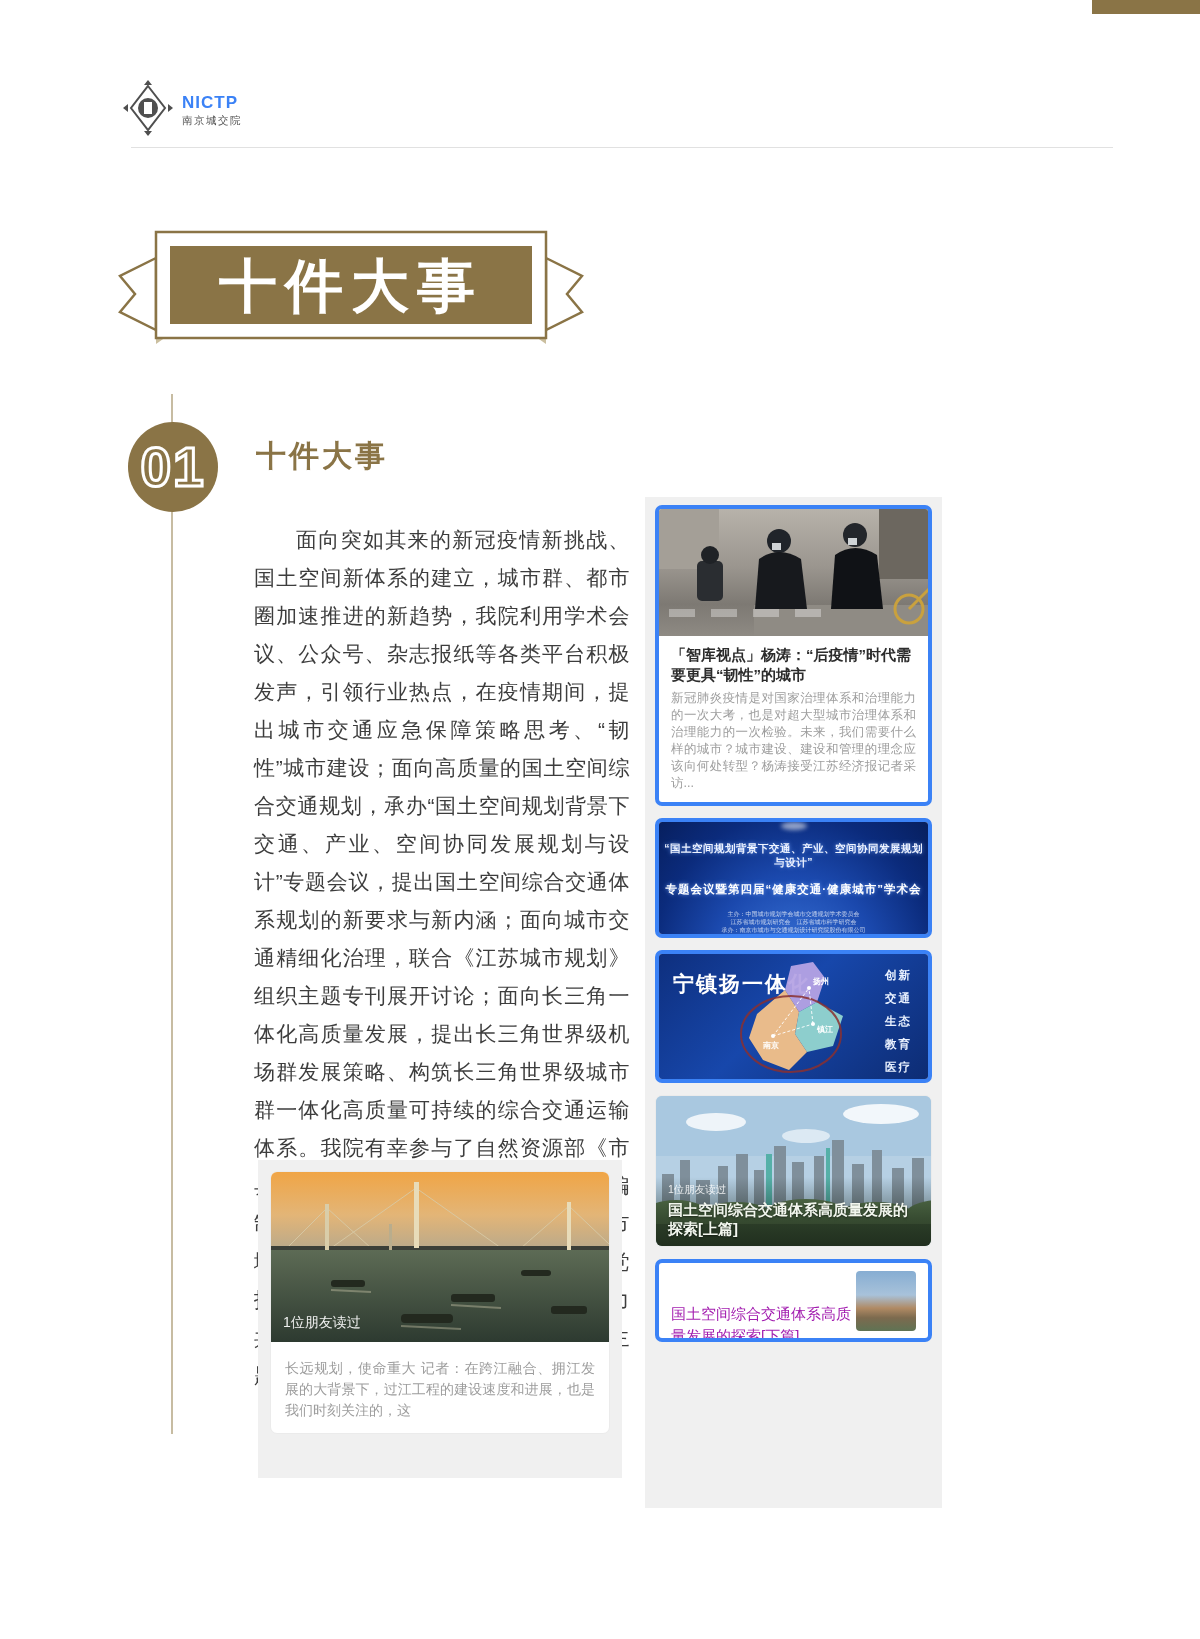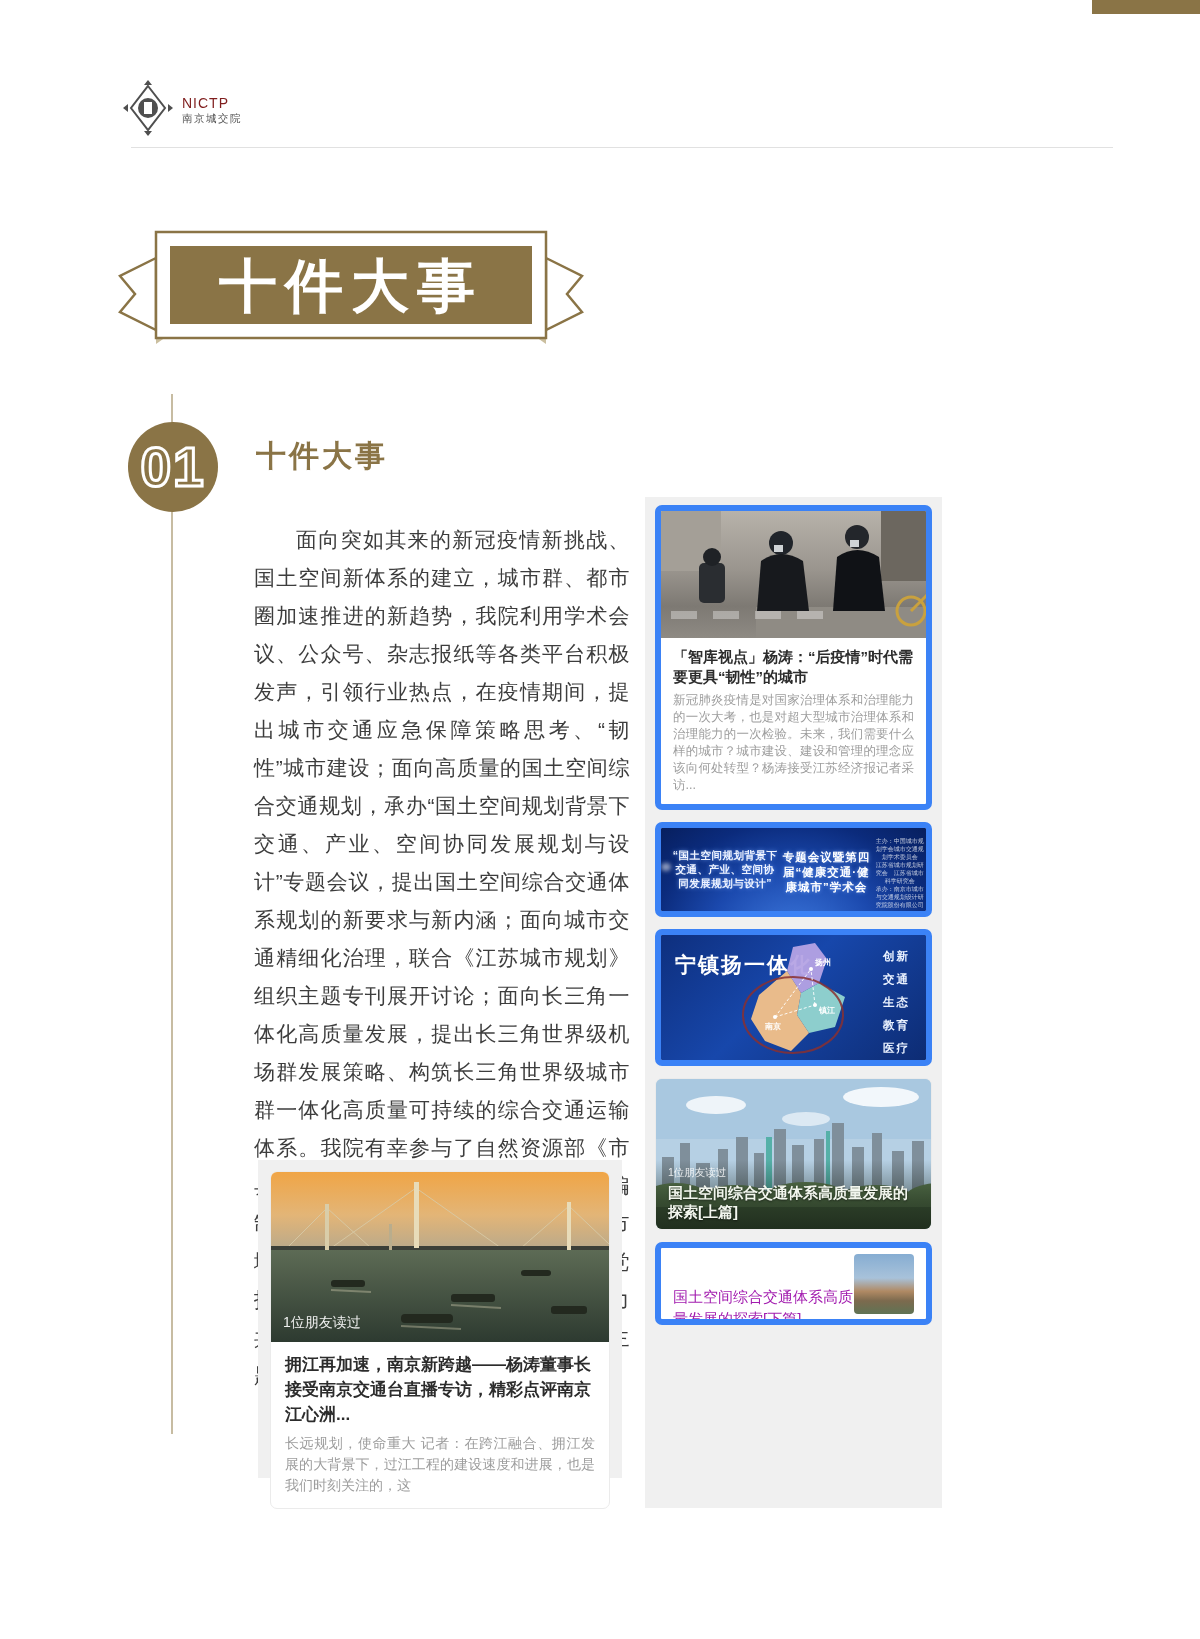--- a/index.html
+++ b/index.html
@@ -3,21 +3,21 @@
 <meta charset="utf-8">
 <style>
   html,body{margin:0;padding:0;background:#fff;}
   .page{position:relative;width:1200px;height:1639px;background:#ffffff;overflow:hidden;
         font-family:"Liberation Sans","DejaVu Sans",sans-serif;color:#3d3d3d;}
 
   
   .top-strip{position:absolute;top:0;right:0;width:108px;height:14px;background:#8a7446;}
   .brand{position:absolute;left:123px;top:80px;display:flex;align-items:center;gap:9px;}
   .brand-text{display:flex;flex-direction:column;line-height:1.1;}
-  .brand-name{font-size:14px;font-weight:normal;color:#7f1d1d;letter-spacing:1px;}
+  .brand-name{font-size:17px;font-weight:bold;color:#3b82f6;letter-spacing:1px;}
   .brand-sub{font-size:10.5px;color:#4f4f4f;letter-spacing:1.5px;margin-top:2px;}
   .header-rule{position:absolute;left:131px;top:147px;width:982px;height:1px;background:#e1e1e1;}
 
   
   .ribbon{position:absolute;left:112px;top:224px;width:478px;height:126px;}
 
   
   .v-line{position:absolute;left:171px;top:394px;width:2px;height:1040px;background:#b4a683;opacity:.75;}
   .num-circle{position:absolute;left:128px;top:422px;width:90px;height:90px;border-radius:50%;
               background:#8a7446;display:flex;align-items:center;justify-content:center;}
@@ -25,33 +25,33 @@
                    -webkit-text-stroke:3px #ffffff;}
   .sec-title{position:absolute;left:256px;top:436px;font-size:30px;font-weight:600;
              color:#8a7446;letter-spacing:3px;}
   .sec-body{position:absolute;left:254px;top:500px;width:376px;font-size:21px;line-height:38px;
             color:#3d3d3d;text-align:justify;text-indent:2em;letter-spacing:.5px;}
 
   
   .feed{position:absolute;left:645px;top:497px;width:297px;height:1011px;background:#f0f0f0;
         padding:8px 10px;box-sizing:border-box;}
   .card{background:#fff;border-radius:7px;overflow:hidden;margin-bottom:12px;
-        border:6px solid #3b82f6;box-sizing:border-box;}
+        border:4px solid #3b82f6;box-sizing:border-box;}
   .card-img{display:block;width:100%;}
   .card-pad{padding:9px 12px 10px 12px;}
   .c-title{font-size:15px;font-weight:bold;color:#2c2c2c;line-height:20px;}
   .c-desc{font-size:12.5px;color:#9d9d9d;line-height:17px;margin-top:5px;text-align:justify;}
 
   
   .img1{position:relative;height:127px;background:linear-gradient(180deg,#b7b2aa 0%,#9b968f 45%,#7d7973 75%,#8e8a83 100%);}
   .img1 svg{position:absolute;inset:0;}
 
   
-  .img2{position:relative;height:83px;background:radial-gradient(ellipse at 50% 135%,#3f7be0 0%,#1b49ae 45%,#0b2b7c 75%,#071f5e 100%);
-        display:flex;flex-direction:row;align-items:center;justify-content:space-between;text-align:center;}
+  .img2{position:relative;height:112px;background:radial-gradient(ellipse at 50% 135%,#3f7be0 0%,#1b49ae 45%,#0b2b7c 75%,#071f5e 100%);
+        display:flex;flex-direction:column;align-items:center;justify-content:space-between;text-align:center;}
   .poster-dot{width:26px;height:8px;border-radius:50%;background:rgba(255,255,255,.55);filter:blur(2px);margin-bottom:6px;}
   .poster-l1{font-size:10.5px;font-weight:bold;color:#eef3ff;letter-spacing:.5px;text-shadow:0 0 4px rgba(120,170,255,.8);}
   .poster-l2{font-size:11.5px;font-weight:bold;color:#ffffff;margin-top:5px;letter-spacing:1px;text-shadow:0 0 4px rgba(120,170,255,.8);}
   .poster-small{margin-top:7px;font-size:6px;line-height:8px;color:rgba(255,255,255,.72);}
 
   
   .img3{position:relative;height:125px;background:linear-gradient(135deg,#0e2f7e 0%,#1747ab 45%,#0d2c74 100%);}
   .img3 .map-title{position:absolute;left:14px;top:16px;font-size:21px;font-weight:bold;color:#fff;letter-spacing:2px;}
   .img3 svg{position:absolute;left:70px;top:8px;}
   .blue-list{position:absolute;right:16px;top:14px;display:flex;flex-direction:column;gap:8px;text-align:center;align-items:flex-end;}
@@ -298,19 +298,18 @@
           </g>
           <g stroke="rgba(230,220,190,.35)" stroke-width="2">
             <line x1="60" y1="118" x2="100" y2="120"></line>
               <line x1="180" y1="133" x2="230" y2="136"></line>
               <line x1="130" y1="154" x2="190" y2="157"></line>
           </g>
         </svg>
         <div class="badge" style="position:absolute;left:12px;bottom:10px;font-size:14px;">1位朋友读过</div>
       </div>
       <div class="left-pad">
-        <div class="l-title">拥江再加速，南京新跨越——杨涛董事长接受南京交通台直播专访，精彩点评南京江心洲...</div>
         <div class="l-desc">长远规划，使命重大 记者：在跨江融合、拥江发展的大背景下，过江工程的建设速度和进展，也是我们时刻关注的，这</div>
       </div>
     </div>
   </div>
 
 </div>
 
 </body></html>

